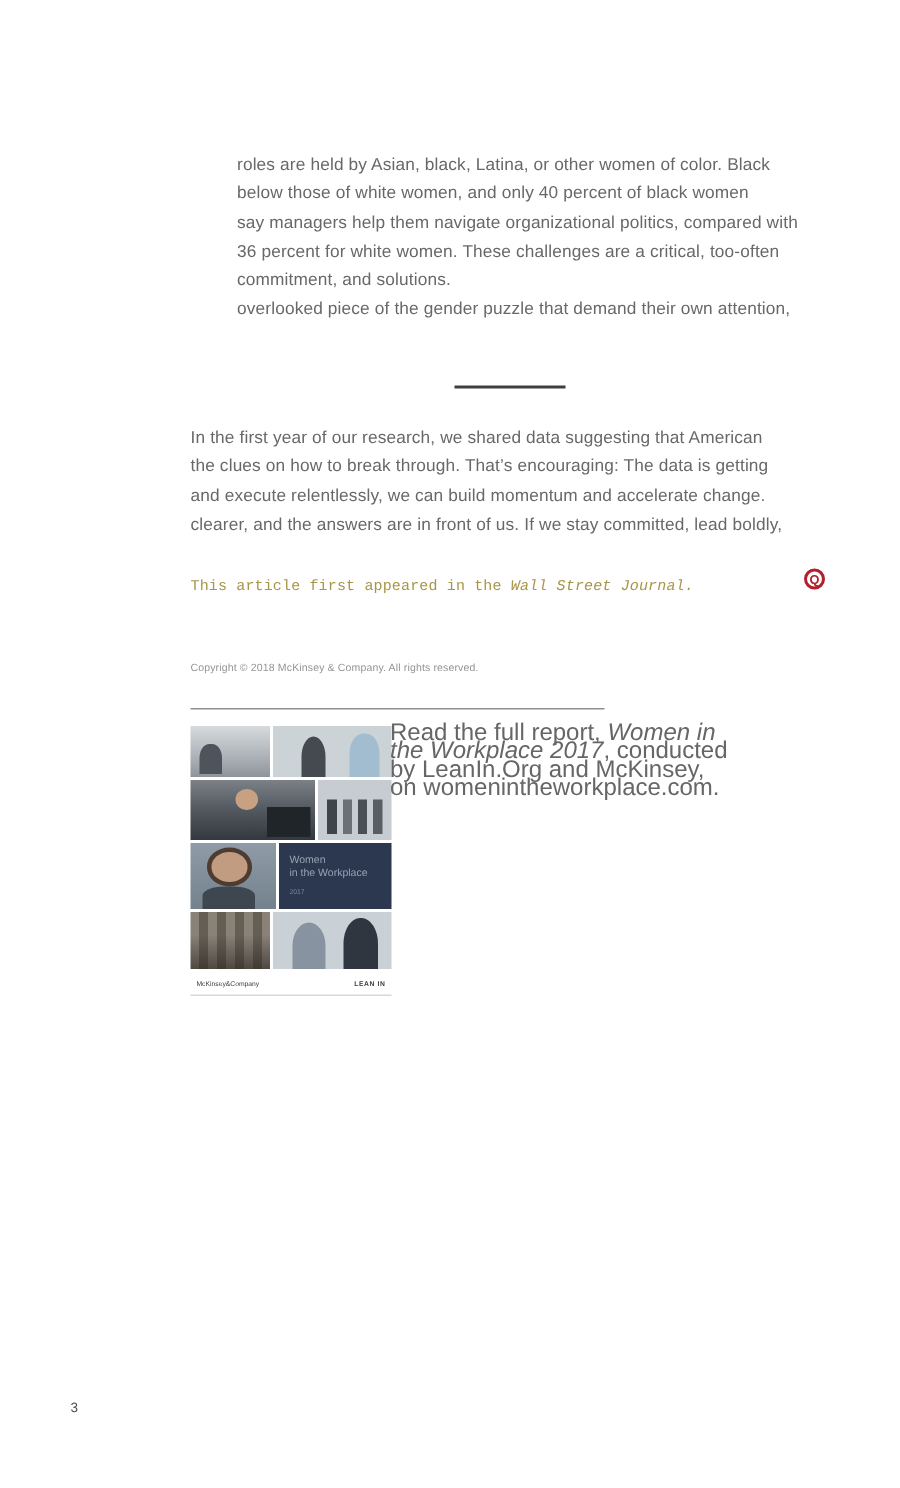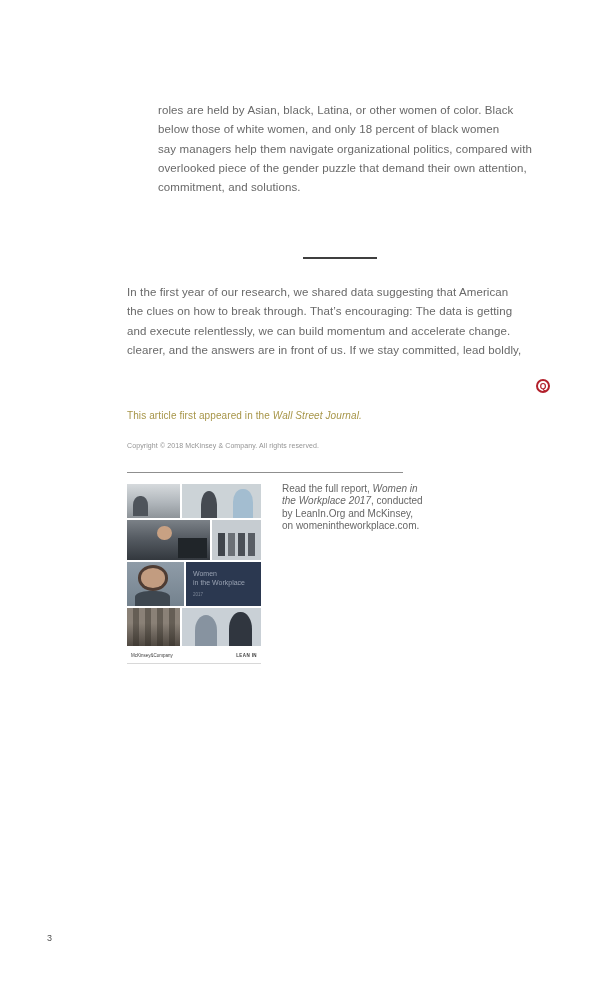--- a/index.html
+++ b/index.html
@@ -11,24 +11,24 @@
   .para .line { white-space:nowrap; }
   .it { font-style:italic; }
   #para1 { left:138px; top:101px;margin-left:20px; }
   #para2 { left:127px; top:283px; }
   .divider { position:absolute; left:303px; top:257px; width:74px; height:2px; background:#3f3f3f; }
   .endmark {
     position:absolute; left:536px; top:379px; width:10px; height:10px;
     border:2px solid #b2202b; border-radius:50%; color:#b2202b;
     font-size:8.5px; font-weight:bold; text-align:center; line-height:10.5px;
   }
-  .attribution { position:absolute; left:127px; top:410px; font-size:10px; color:#a79548; letter-spacing:0.1px; }
+  .attribution { position:absolute; left:127px; top:386px; font-size:10px; color:#a79548; letter-spacing:0.1px;font-family:Liberation Mono, monospace; }
   .copyright { position:absolute; left:127px; top:442px; font-size:7px; color:#949494; letter-spacing:0.1px; }
   .rule { position:absolute; left:127px; top:472px; width:276px; height:1px; background:#8f8f8f; }
-  .readnote { position:absolute; left:282px; top:483px; font-size:10px; line-height:12.4px; color:#666666; }
+  .readnote { position:absolute; left:260px; top:483px; font-size:16px; line-height:12.4px; color:#666666; }
   .readnote .line { white-space:nowrap; }
   .pagenum { position:absolute; left:47px; top:933px; font-size:9px; color:#4f4f4f; }
 
   
   .cover { position:absolute; left:127px; top:484px; width:134px; height:179px; background:#ffffff; }
   .cell { position:absolute; overflow:hidden; }
   .c1l { left:0; top:0; width:53px; height:34px; background:linear-gradient(180deg,#d6dadd 0%,#b0b6bb 55%,#8e9499 100%); }
   .c1l::after { content:""; position:absolute; left:12%; top:34%; width:28%; height:60%; background:#4e545b; border-radius:45% 45% 0 0; }
   .c1r { left:55px; top:0; width:79px; height:34px; background:#ccd3d7; }
   .c1r::before { content:""; position:absolute; left:24%; top:20%; width:20%; height:80%; background:#454a51; border-radius:50% 50% 0 0; }
@@ -55,24 +55,25 @@
   .strip .sl { position:absolute; left:4px; top:5px; font-size:4.5px; color:#3c3c3c; }
   .strip .sr { position:absolute; right:4px; top:5px; font-size:4.5px; font-weight:bold; letter-spacing:0.4px; color:#3c3c3c; }
 </style>
 </head>
 <body>
 
 <div class="page">
 
   <div id="para1" class="para">
       <div class="line"><span>roles are held by Asian, black, Latina, or other women of color. Black</span></div>
-      <div class="line"><span>below those of white women, and only 18 percent of black women</span></div>
+      <div class="line"><span>below those of white women, and only 40 percent of black women</span></div>
       <div class="line"><span>say managers help them navigate organizational politics, compared with</span></div>
+      <div class="line"><span>36 percent for white women. These challenges are a critical, too-often</span></div>
+      <div class="line"><span>commitment, and solutions.</span></div>
       <div class="line"><span>overlooked piece of the gender puzzle that demand their own attention,</span></div>
-      <div class="line"><span>commitment, and solutions.</span></div>
     </div>
 
   <div class="divider"></div>
 
   <div id="para2" class="para">
       <div class="line"><span>In the first year of our research, we shared data suggesting that American</span></div>
       <div class="line"><span>the clues on how to break through. That’s encouraging: The data is getting</span></div>
       <div class="line"><span>and execute relentlessly, we can build momentum and accelerate change.</span></div>
       <div class="line"><span>clearer, and the answers are in front of us. If we stay committed, lead boldly,</span></div>
     </div>

